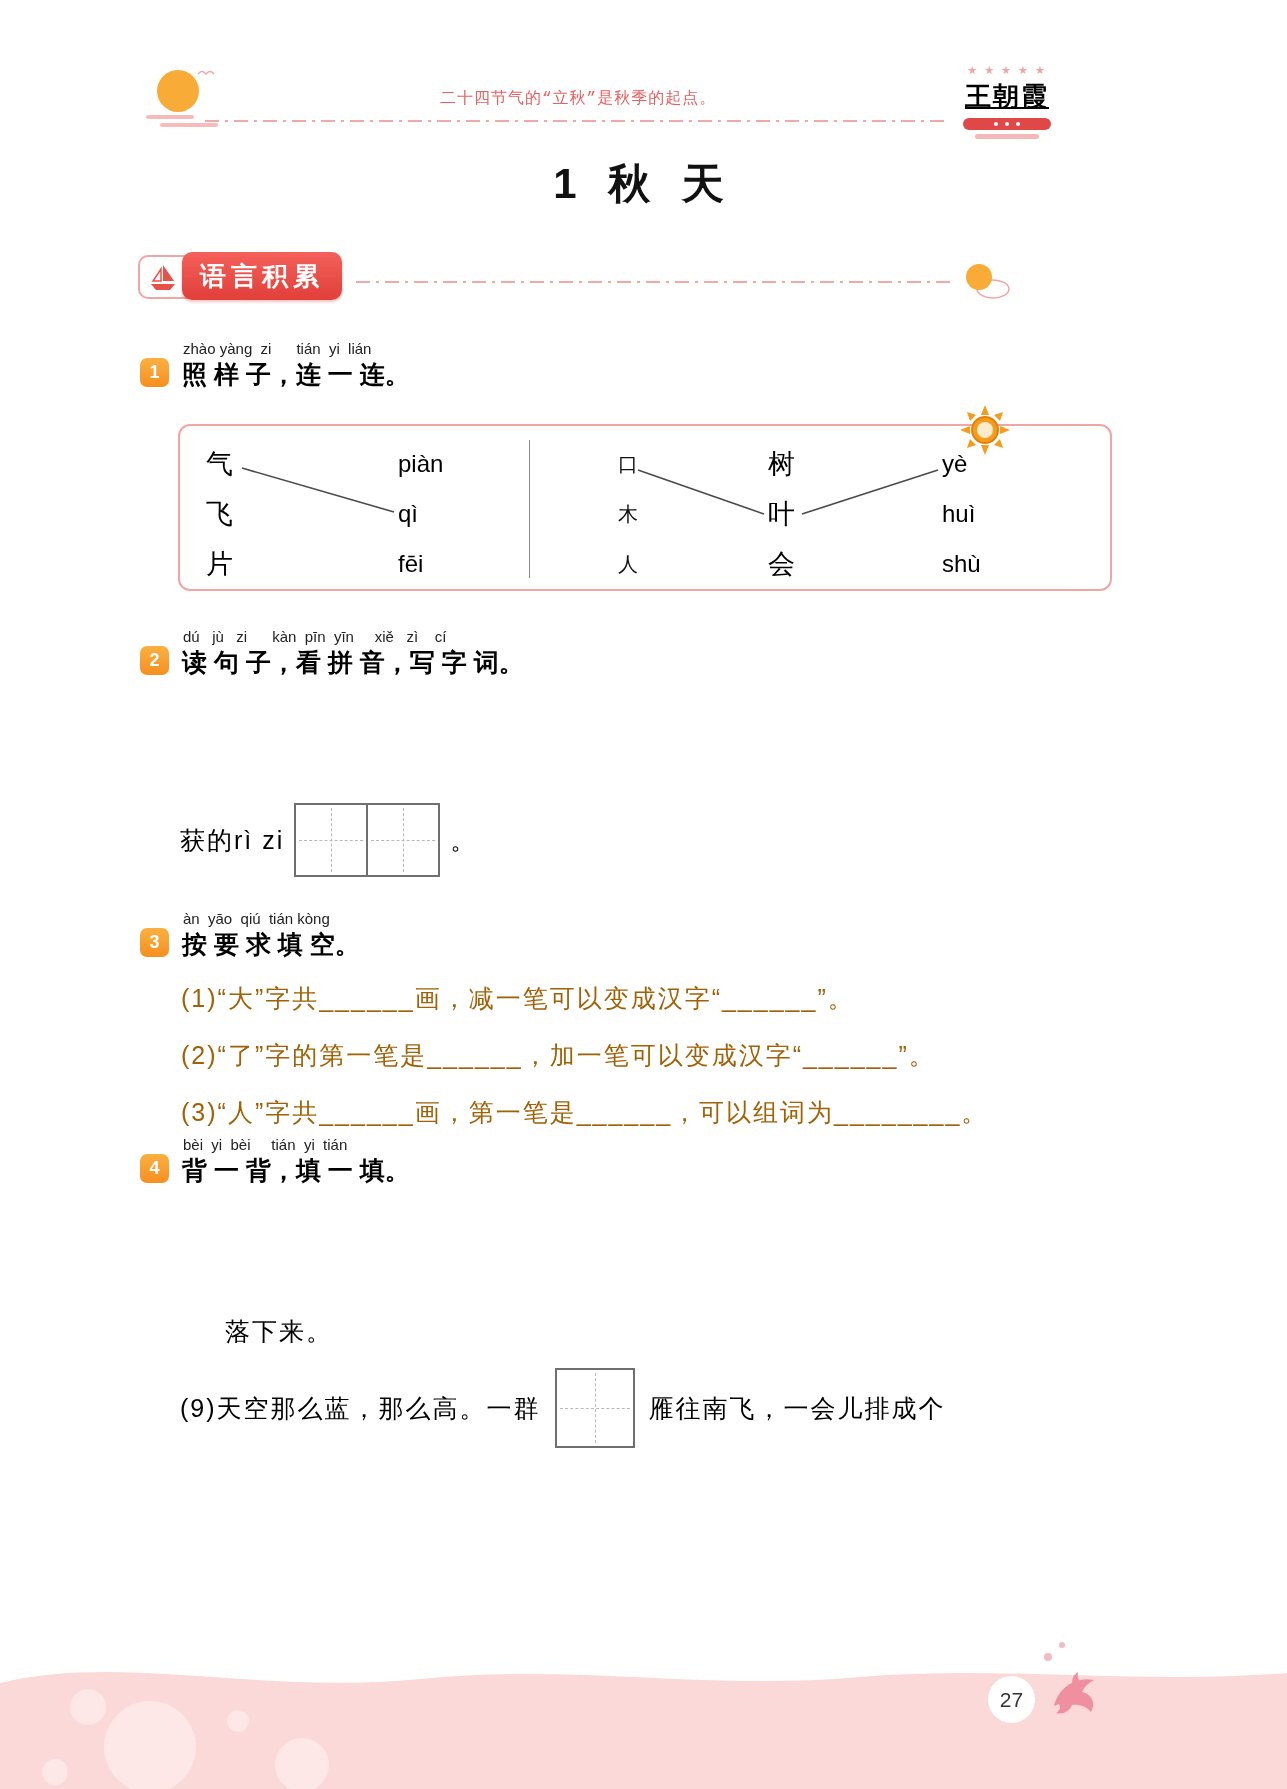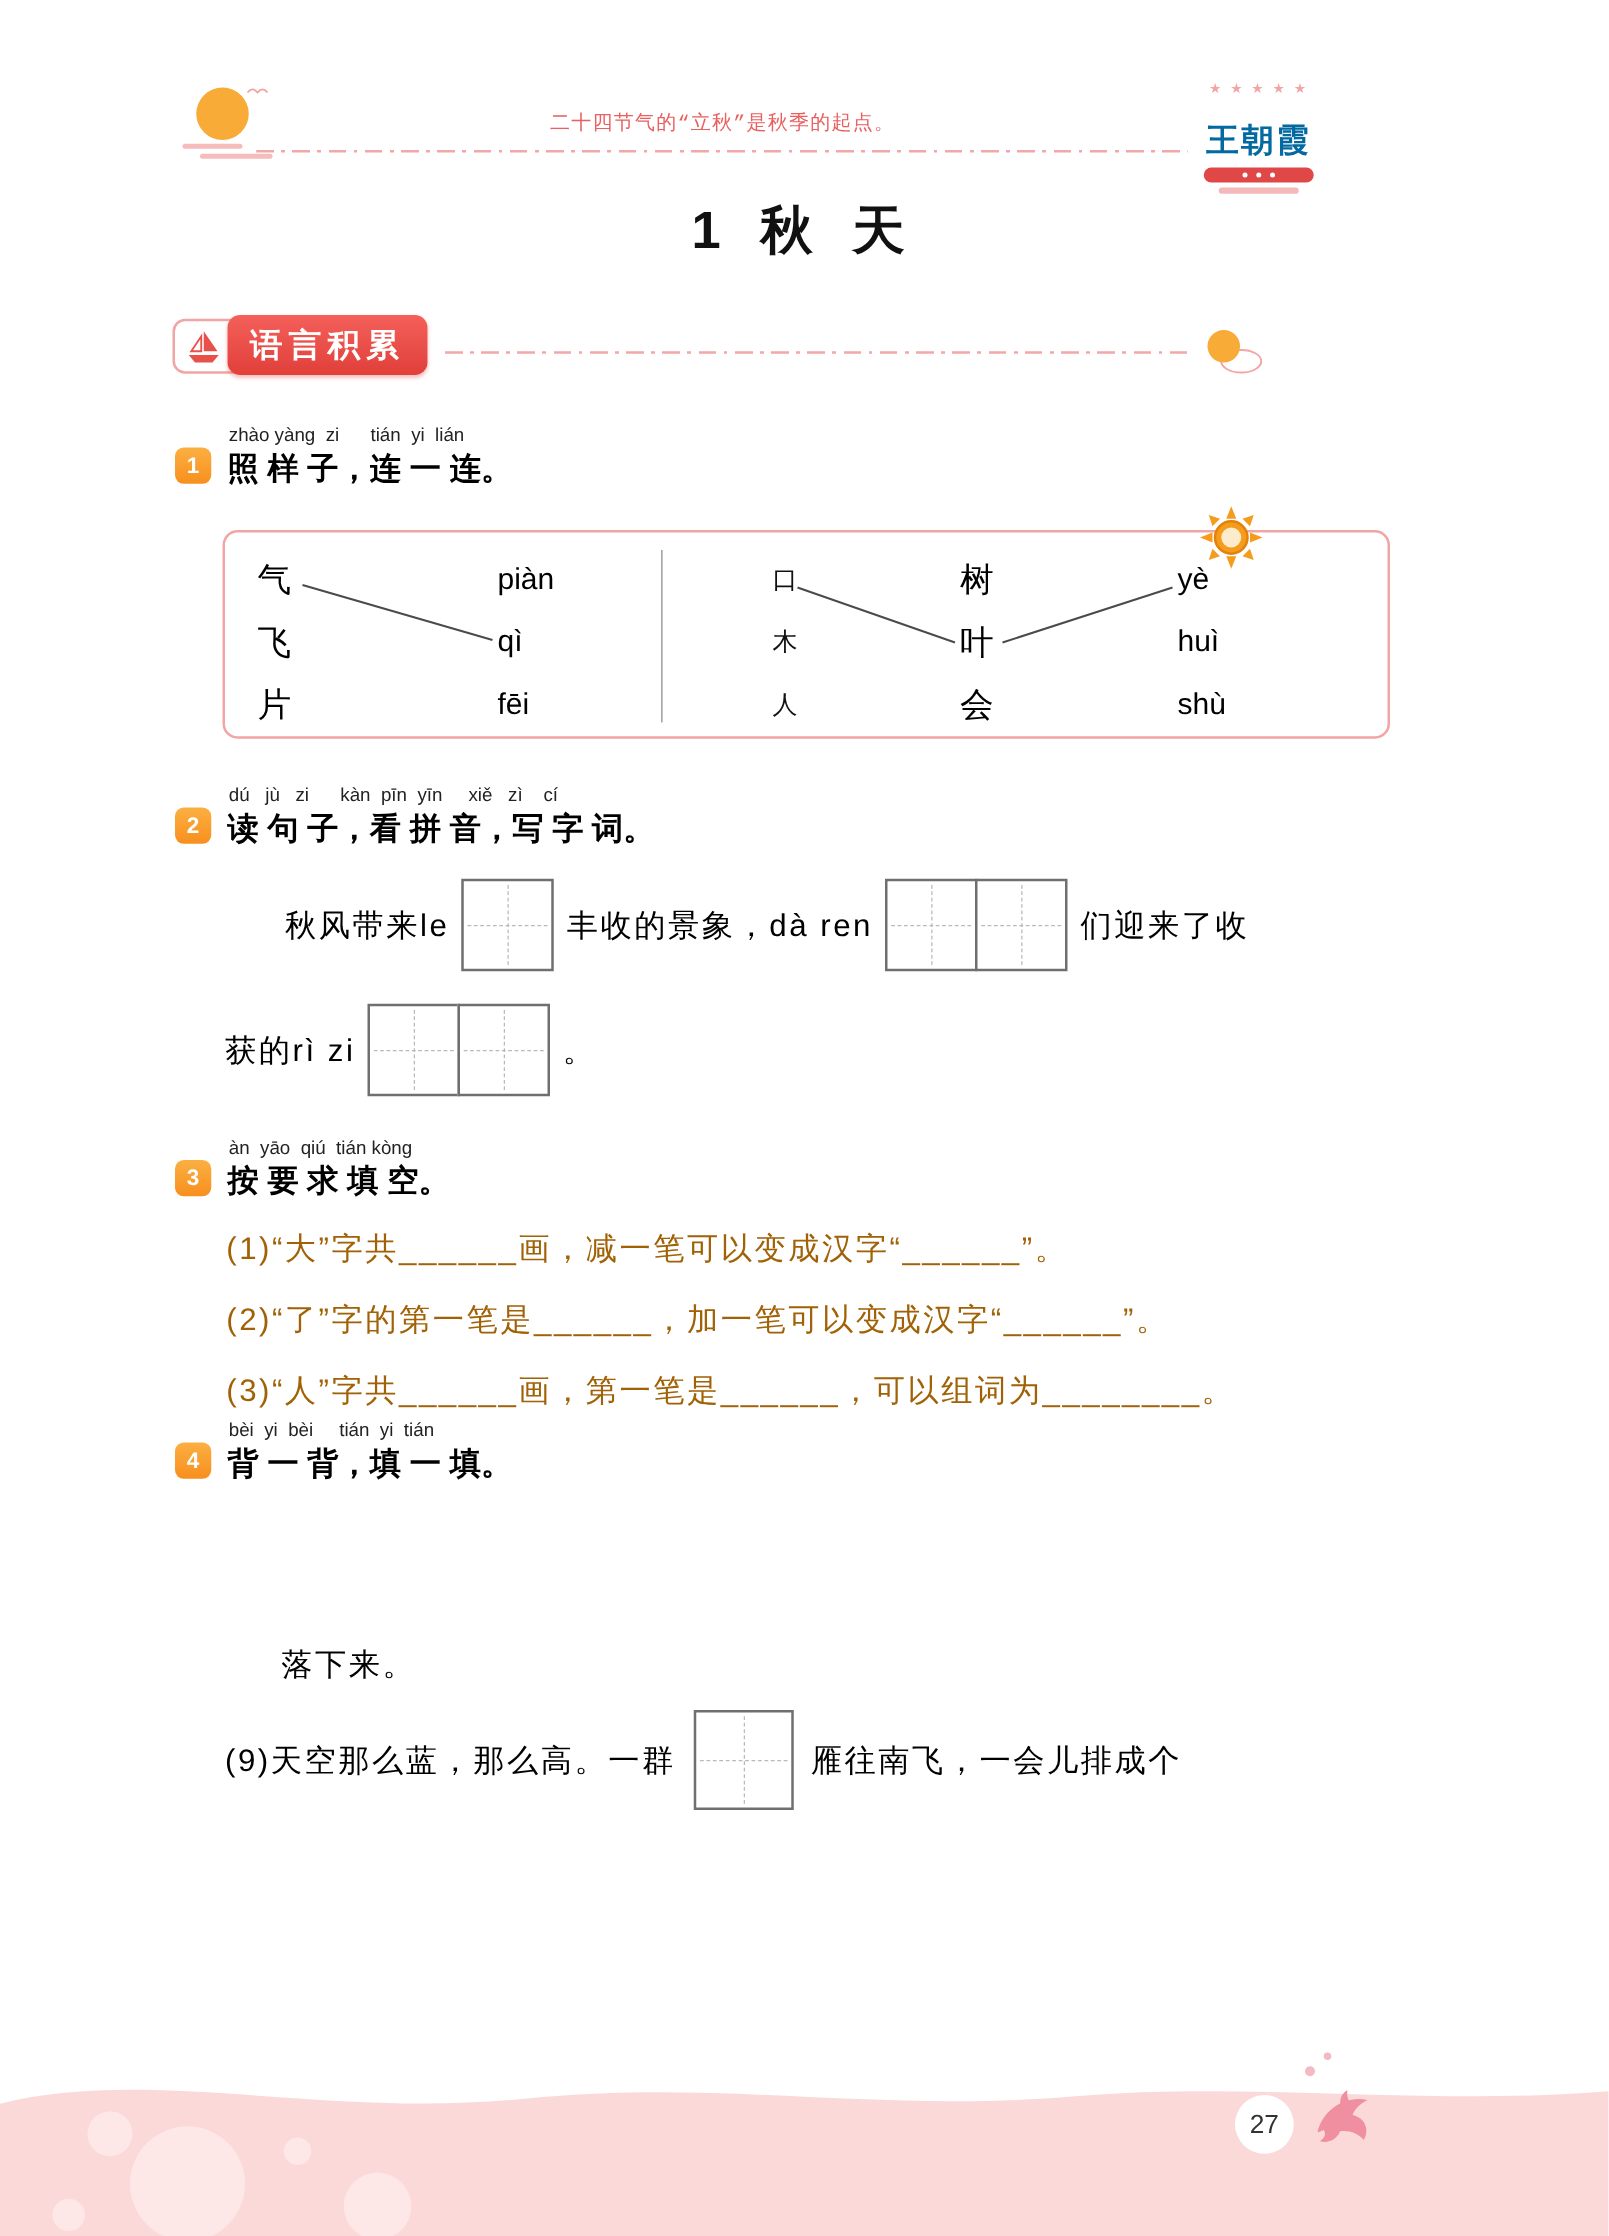--- a/index.html
+++ b/index.html
@@ -5,21 +5,21 @@
   * { margin:0; padding:0; box-sizing:border-box; }
   body { background:#fff; font-family:"Liberation Sans","DejaVu Sans",sans-serif; }
   .page { position:relative; width:1287px; height:1789px; background:#ffffff; overflow:hidden; margin:0 auto; }
   .abs { position:absolute; }
 
   
   .tagline { font-size:16px; color:#e86060; letter-spacing:1px;font-family:Liberation Mono, monospace; }
   .dashdot { height:2px; background:repeating-linear-gradient(90deg,#f0a8a8 0 14px,transparent 14px 20px,#f0a8a8 20px 23px,transparent 23px 29px); }
   .logo { text-align:center; }
   .logo-stars { color:#f2a5a5; font-size:11px; letter-spacing:2px; }
-  .logo-brand { font-size:26px; font-weight:800; color:#0369a1; letter-spacing:2px; margin-top:18px; }
+  .logo-brand { font-size:26px; font-weight:800; color:#000000; letter-spacing:2px; margin-top:2px;text-decoration:underline; }
   .logo-band { width:88px; height:12px; background:#e04848; border-radius:6px; margin:4px auto 0; display:flex; align-items:center; justify-content:center; gap:7px; }
   .logo-band i { width:4px; height:4px; border-radius:50%; background:#fff; }
   .logo-sub { width:64px; height:5px; background:#f3b9b9; border-radius:3px; margin:4px auto 0; }
 
   .page-title { width:100%; text-align:center; font-size:42px; font-weight:800; color:#111; letter-spacing:10px; }
 
   
   .sec-pill { background:#fff; border:2px solid #f2a5a5; border-radius:10px; }
   .sec-banner { background:linear-gradient(180deg,#f4605a,#e13f3a); color:#fff; font-size:26px; font-weight:700; letter-spacing:5px; display:flex; align-items:center; justify-content:center; border-radius:10px; box-shadow:0 2px 3px rgba(224,80,80,.35); }
 
@@ -144,30 +144,20 @@
         <polygon points="45,45 42,36 36,42"></polygon>
     </g>
     <circle cx="27" cy="27" r="13" fill="#f59c1c" stroke="#e2820a" stroke-width="2"></circle>
     <circle cx="27" cy="27" r="8" fill="#fdeccb"></circle>
   </svg>
 
   <div class="abs pinyin" style="left:183px;top:628px">dú   jù   zi      kàn  pīn  yīn     xiě   zì    cí</div>
   <div class="abs num-badge" style="left:140px;top:646px">2</div>
   <div class="abs qtitle" style="left:182px;top:646px">读 句 子，看 拼 音，写 字 词。</div>
 
-  <div class="abs flexrow" style="left:228px;top:703px">
-    <span class="btxt">秋风带来le</span>
-    <div class="cell"></div>
-    <span class="btxt">丰收的景象，dà ren</span>
-    <div class="cellpair">
-      <div class="cell"></div>
-      <div class="cell"></div>
-    </div>
-    <span class="btxt">们迎来了收</span>
-  </div>
 
   <div class="abs flexrow" style="left:180px;top:803px">
     <span class="btxt">获的rì zi</span>
     <div class="cellpair">
       <div class="cell"></div>
       <div class="cell"></div>
     </div>
     <span class="btxt">。</span>
   </div>
 

